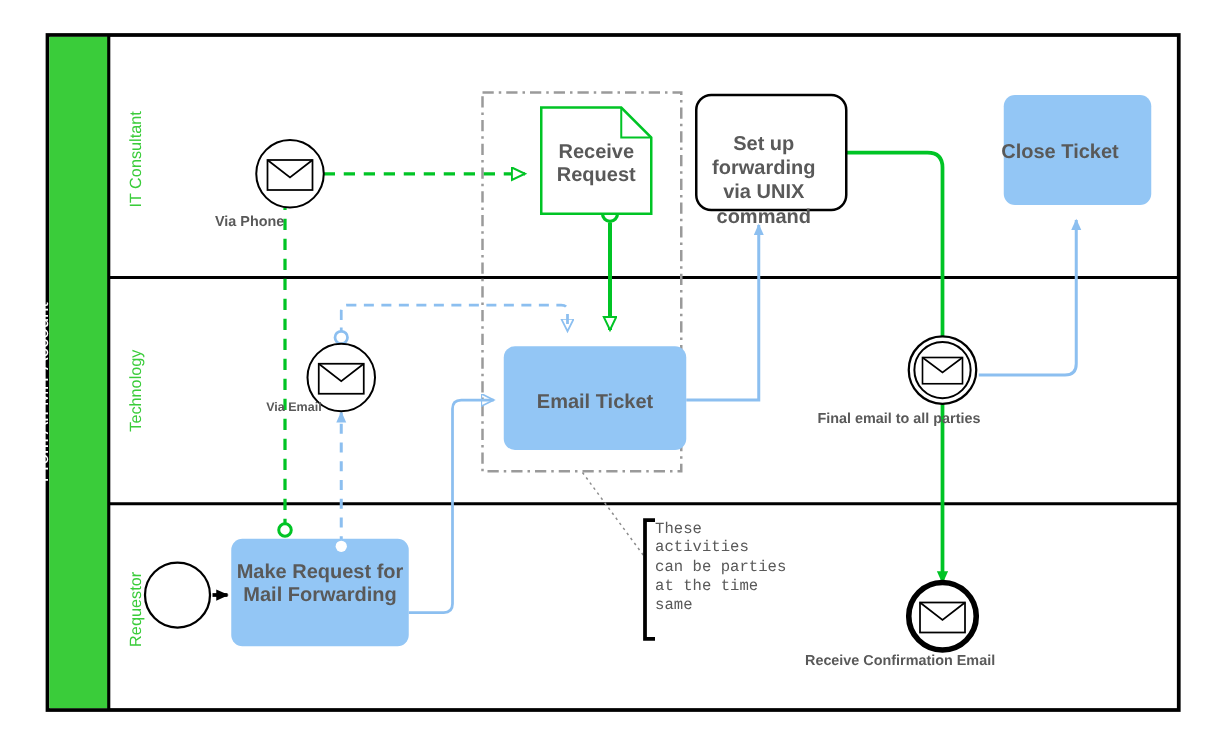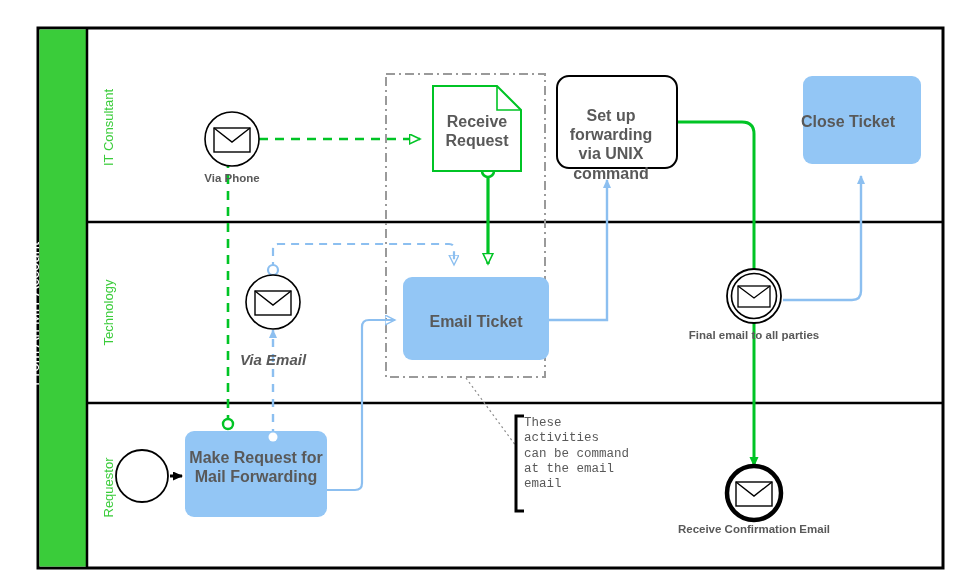--- a/index.html
+++ b/index.html
@@ -1,21 +1,21 @@
 <!DOCTYPE html>
 <html><head>
 <meta charset="utf-8">
 <style>
   html,body{margin:0;padding:0;background:#ffffff;}
   body{width:964px;height:588px;overflow:hidden;
        font-family:"Liberation Sans",sans-serif;}
   #stage{position:relative;width:964px;height:588px;}
   svg{position:absolute;left:0;top:0;}
   .lbl{position:absolute;font-family:"Liberation Sans",sans-serif;
-       color:#595959;font-weight:bold;text-align:center;line-height:1.15;}
+       color:#595959;font-weight:bold;text-align:left;line-height:1.15;}
   .poolTitle{position:absolute;color:#ffffff;font-size:15px;font-weight:normal;
       text-align:center;line-height:1.25;white-space:pre-line;}
   .laneTitle{position:absolute;color:#3ACC3A;font-size:13px;font-weight:normal;
       white-space:nowrap;}
   .taskTxt{position:absolute;color:#595959;font-weight:bold;font-size:16px;
       text-align:center;line-height:1.2;}
   .noteTxt{position:absolute;color:#595959;font-size:12.5px;font-weight:normal;
       line-height:1.22;text-align:left;}
 </style>
 </head>
@@ -173,27 +173,27 @@
   <div class="taskTxt" style="left:559px;top:106px;width:104px;">Set up forwarding via UNIX command</div>
 
   <div class="taskTxt" style="left:791px;top:112px;width:114px;">Close Ticket</div>
 
   <div class="taskTxt" style="left:405px;top:312px;width:142px;">Email Ticket</div>
 
   <div class="taskTxt" style="left:187px;top:448px;width:138px;">Make Request for Mail Forwarding</div>
 
   <div class="lbl" style="left:172px;top:172px;width:120px;font-size:11.5px;">Via Phone</div>
 
-  <div class="lbl" style="left:213px;top:351px;width:120px;font-size:15px;font-style:italic;">Via Email</div>
+  <div class="lbl" style="left:213px;top:321px;width:120px;font-size:10px;">Via Email</div>
 
   <div class="lbl" style="left:654px;top:329px;width:200px;font-size:11.5px;">Final email to all parties</div>
 
   <div class="lbl" style="left:644px;top:523px;width:220px;font-size:11.5px;">Receive Confirmation Email</div>
 
   <div class="noteTxt" style="left:524px;top:416px;width:110px;font-family:Liberation Mono, monospace;">
     <div>These</div>
     <div>activities</div>
-    <div>can be command</div>
-    <div>at the email</div>
-    <div>email</div>
+    <div>can be parties</div>
+    <div>at the time</div>
+    <div>same</div>
   </div>
 
 </div>
 
 </body></html>

